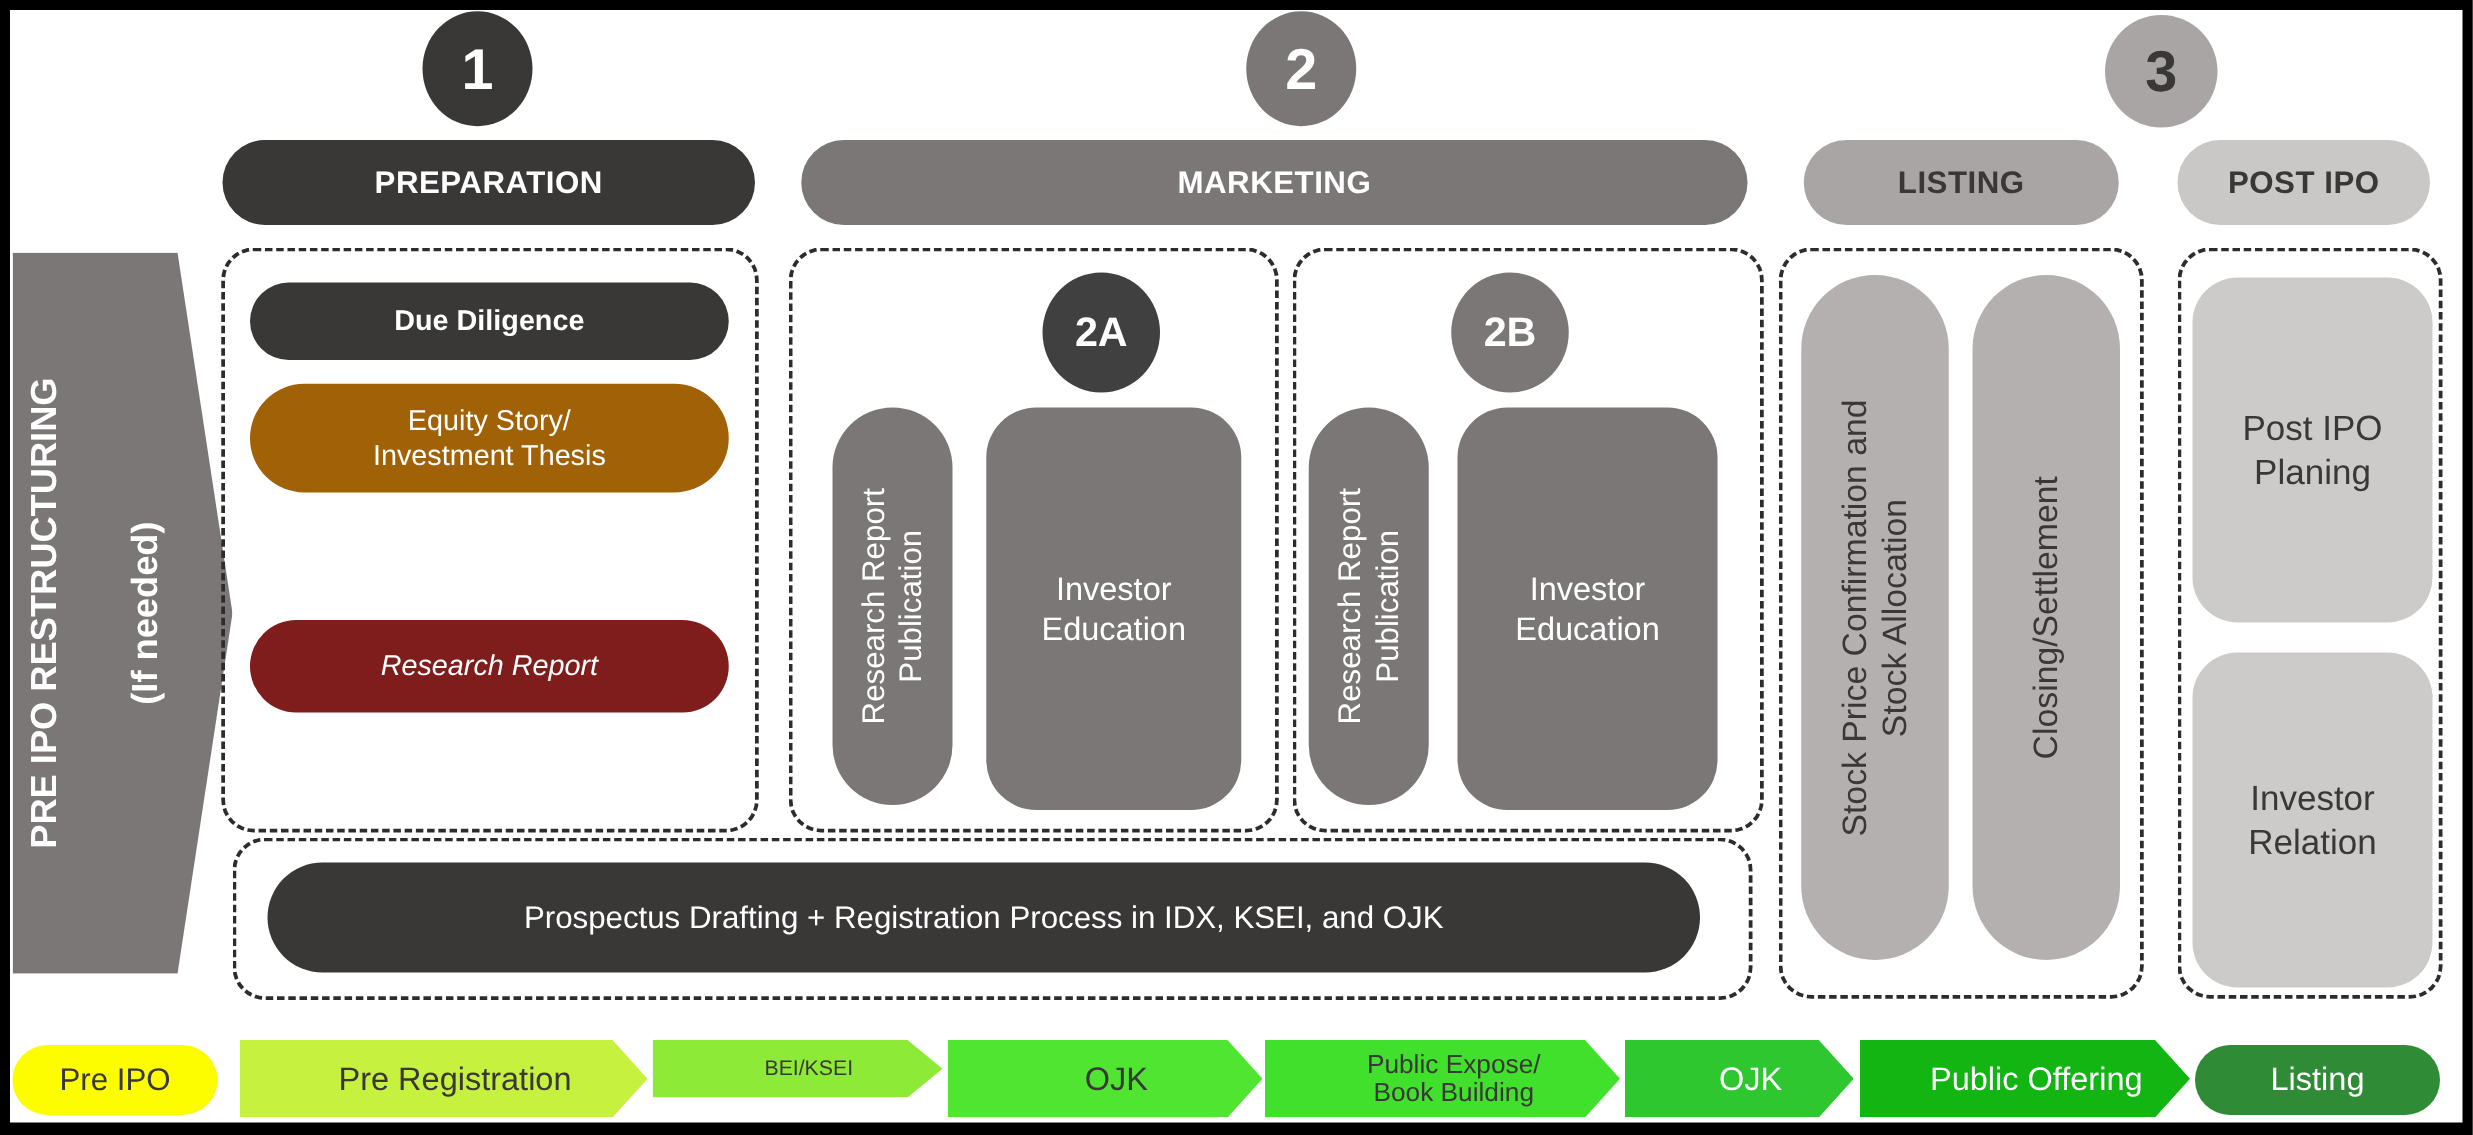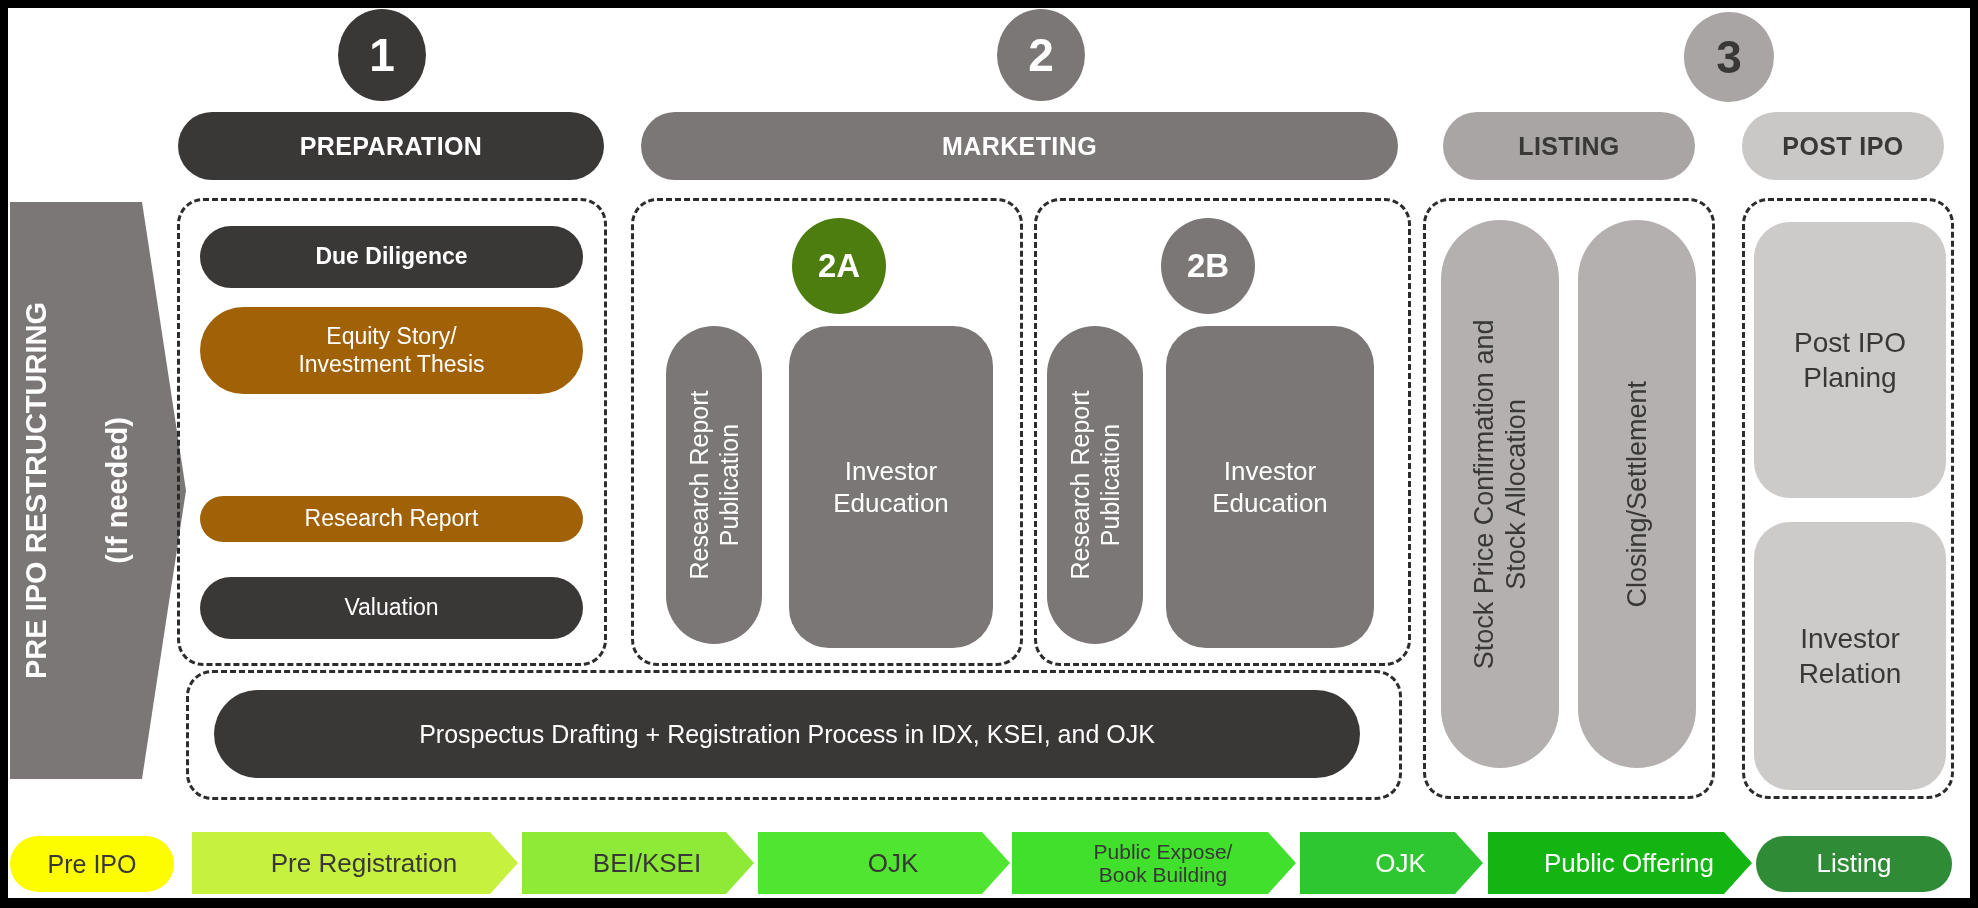--- a/index.html
+++ b/index.html
@@ -44,25 +44,24 @@
         <div>PRE IPO RESTRUCTURING</div>
         <div>(If needed)</div>
       </div>
     </div>
   </div>
 
   <div class="dash" style="left:177px;top:198px;width:430px;height:468px;"></div>
   <div class="pill" style="left: 200px; top: 226px; width: 383px; height: 62px; font-size: 23px; background: rgb(58, 55, 55); color: rgb(255, 255, 255); font-weight: bold;">Due Diligence</div>
   <div class="pill ml" style="left: 200px; top: 307px; width: 383px; height: 87px; font-size: 23px; background: #a16207; color: rgb(255, 255, 255);">Equity Story/
 Investment Thesis</div>
-  <div class="pill" style="left: 200px; top: 496px; width: 383px; height: 46px; font-size: 23px; background: #a16207; color: rgb(255, 255, 255);">Research Report</div>
-  <div class="pill" style="left: 200px; top: 577px; width: 383px; height: 62px; font-size: 23px; background: rgb(58, 55, 55); color: rgb(255, 255, 255);">Valuation</div>
+  <div class="pill" style="left: 200px; top: 496px; width: 383px; height: 74px; font-size: 23px; background: #7f1d1d; color: rgb(255, 255, 255); font-style: italic;">Research Report</div>
 
   <div class="dash" style="left:631px;top:198px;width:392px;height:468px;"></div>
-  <div class="ellipse badge" style="left: 792px; top: 218px; width: 94px; height: 96px; background: #4d7c0f; color: rgb(255, 255, 255);">2A</div>
+  <div class="ellipse badge" style="left: 834px; top: 218px; width: 94px; height: 96px; background: #404040; color: rgb(255, 255, 255);">2A</div>
   <div class="pill" style="left: 666px; top: 326px; width: 96px; height: 318px; background: rgb(124, 119, 119);">
     <div class="vwrap" style="left:0;top:0;width:96px;height:318px;">
       <span class="rot" style="width: 300px; font-size: 25px; color: rgb(255, 255, 255);">Research Report
 Publication</span>
     </div>
   </div>
   <div class="rrect ml" style="left: 789px; top: 326px; width: 204px; height: 322px; border-radius: 40px; font-size: 26px; background: rgb(124, 119, 119); color: rgb(255, 255, 255);">Investor
 Education</div>
 
   <div class="dash" style="left:1034px;top:198px;width:377px;height:468px;"></div>
@@ -93,20 +92,20 @@
   <div class="rrect ml" style="left: 1754px; top: 222px; width: 192px; height: 276px; border-radius: 36px; font-size: 28px; background: rgb(205, 202, 202); color: rgb(58, 55, 55);">Post IPO
 Planing</div>
   <div class="rrect ml" style="left: 1754px; top: 522px; width: 192px; height: 268px; border-radius: 36px; font-size: 28px; background: rgb(205, 202, 202); color: rgb(58, 55, 55);">Investor
 Relation</div>
 
   <div class="dash" style="left:186px;top:670px;width:1216px;height:130px;"></div>
   <div class="pill" style="left: 10px; top: 836px; width: 164px; height: 56px; font-size: 25px; background: rgb(253, 253, 0); color: rgb(58, 55, 55);">Pre IPO</div>
 
   <div class="pill" style="left: 214px; top: 690px; width: 1146px; height: 88px; font-size: 25px; background: rgb(58, 55, 55); color: rgb(255, 255, 255);">Prospectus Drafting + Registration Process in IDX, KSEI, and OJK</div>
   <div class="arrow" style="left: 192px; top: 832px; width: 326px; height: 62px; font-size: 26px; background: rgb(198, 241, 63); color: rgb(58, 55, 55);">Pre Registration</div>
-  <div class="arrow" style="left: 522px; top: 832px; width: 232px; height: 62px; font-size: 26px; background: rgb(141, 235, 55); color: rgb(58, 55, 55);">BEI/KSEI</div>
+  <div class="arrow" style="left: 522px; top: 832px; width: 232px; height: 46px; font-size: 17px; background: rgb(141, 235, 55); color: rgb(58, 55, 55);">BEI/KSEI</div>
   <div class="arrow" style="left: 758px; top: 832px; width: 252px; height: 62px; font-size: 26px; background: rgb(80, 229, 49); color: rgb(58, 55, 55);">OJK</div>
   <div class="arrow ml" style="left: 1012px; top: 832px; width: 284px; height: 62px; font-size: 21px; background: rgb(64, 224, 44); color: rgb(58, 55, 55);">Public Expose/
 Book Building</div>
   <div class="arrow" style="left: 1300px; top: 832px; width: 183px; height: 62px; font-size: 26px; background: rgb(47, 199, 47); color: rgb(255, 255, 255);">OJK</div>
   <div class="arrow" style="left: 1488px; top: 832px; width: 264px; height: 62px; font-size: 26px; background: rgb(18, 181, 18); color: rgb(255, 255, 255);">Public Offering</div>
   <div class="pill" style="left: 1756px; top: 836px; width: 196px; height: 56px; font-size: 26px; background: rgb(47, 139, 54); color: rgb(255, 255, 255);">Listing</div>
 </div>
 
 </body></html>

